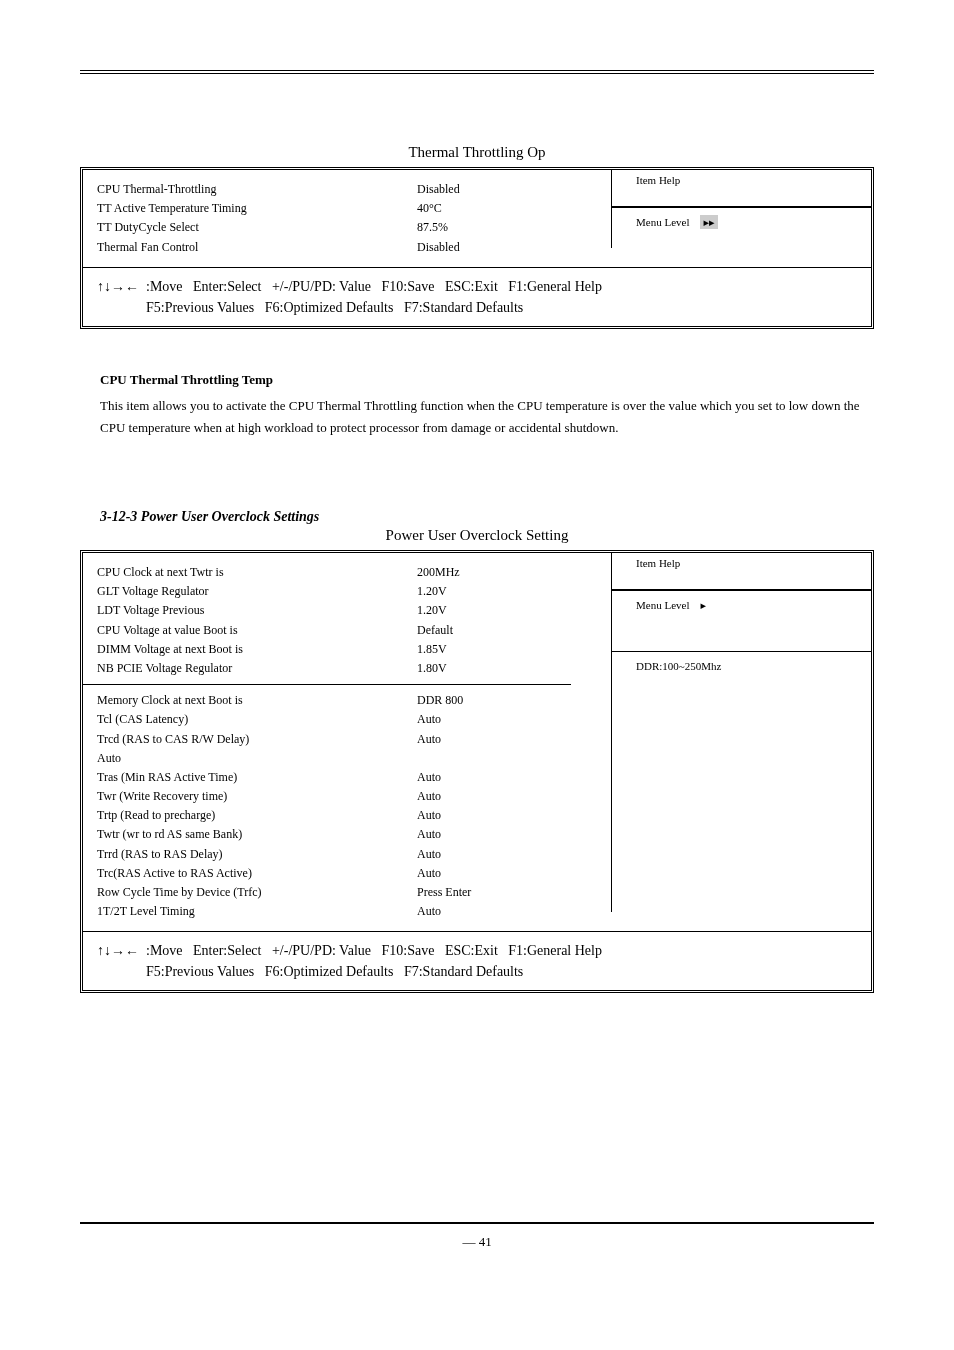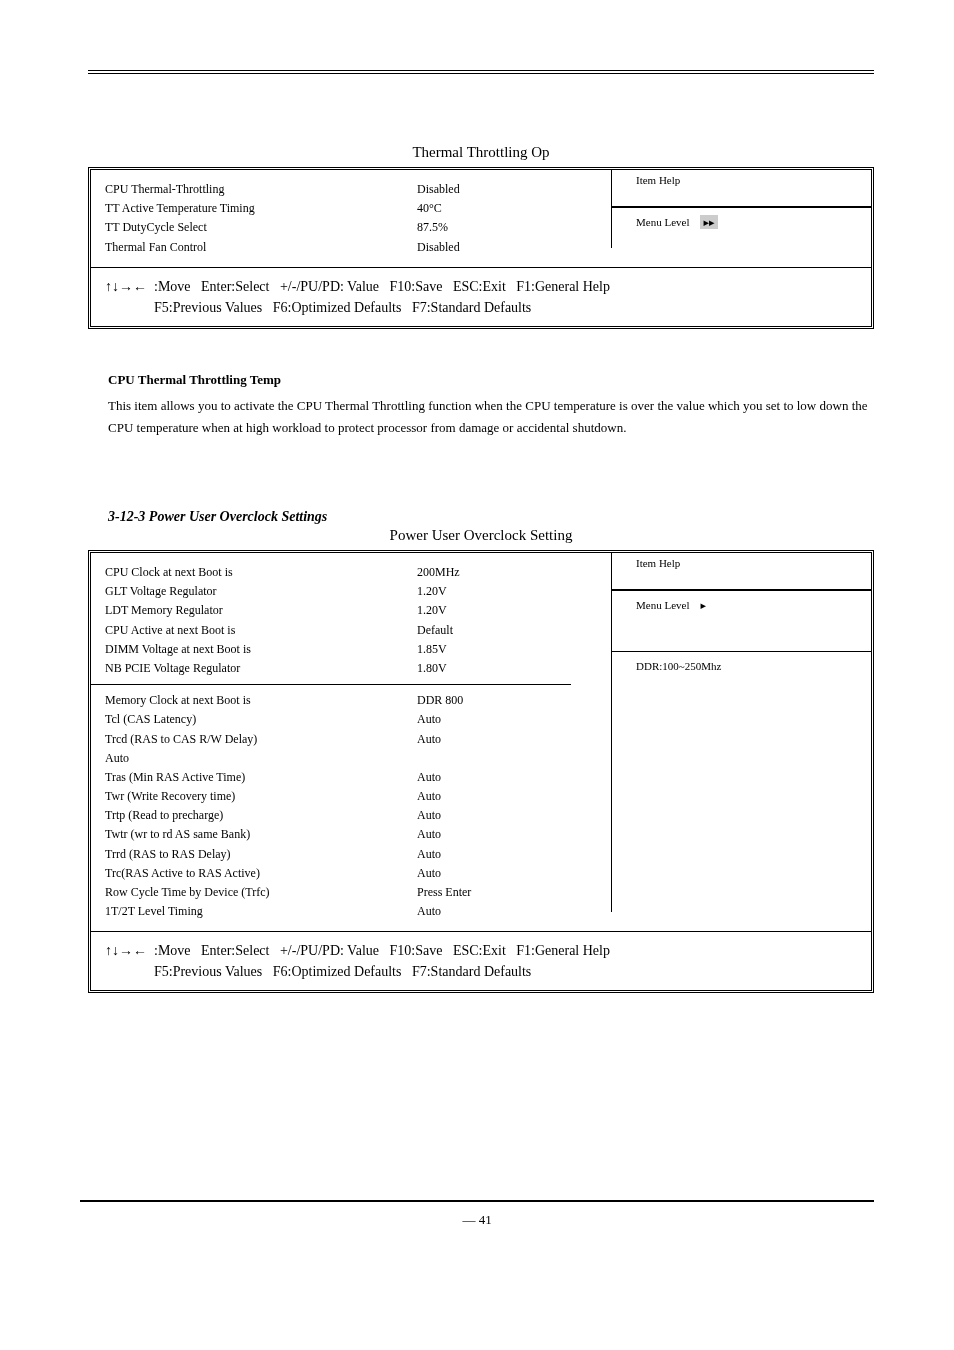--- a/index.html
+++ b/index.html
@@ -7,21 +7,20 @@
       font-family: "Times New Roman", serif;
       font-size: 13px;
       width: 954px;
       height: 1350px;
       background: #fff;
       color: #000;
       position: relative;
     }
     .page-margin {
       padding: 70px 80px 30px 80px;
-      margin-left: 8px;
     }
     .page-hr-top {
       border-top: 4px double #000;
       margin-bottom: 70px;
     }
     .section-title {
       text-align: center;
       font-size: 15px;
       margin-bottom: 6px;
     }
@@ -85,21 +84,21 @@
       margin-bottom: 4px;
     }
     .subhead {
       font-weight: bold;
       font-style: italic;
       margin: 30px 0 2px 20px;
       font-size: 14px;
     }
     .page-footer {
       position: absolute;
-      bottom: 122px;
+      bottom: 100px;
       left: 80px;
       right: 80px;
     }
     .page-footer-line {
       border-top: 2px solid #000;
       margin-bottom: 10px;
     }
     .page-num {
       text-align: center;
       font-size: 13px;
@@ -168,33 +167,33 @@
   </div>
 
   <div class="subhead">3-12-3 Power User Overclock Settings</div>
 
   <div class="section-title">Power User Overclock Setting</div>
   <div class="bios-box">
     <div class="bios-row">
       <div class="bios-left">
         <div id="oc-rows-a">
             <div class="opt-row">
-              <span class="opt-label">CPU Clock at next Boot is</span>
+              <span class="opt-label">CPU Clock at next Twtr is</span>
               <span class="opt-val">200MHz</span>
             </div>
             <div class="opt-row">
               <span class="opt-label">GLT Voltage Regulator</span>
               <span class="opt-val">1.20V</span>
             </div>
             <div class="opt-row">
-              <span class="opt-label">LDT Memory Regulator</span>
+              <span class="opt-label">LDT Voltage Previous</span>
               <span class="opt-val">1.20V</span>
             </div>
             <div class="opt-row">
-              <span class="opt-label">CPU Active at next Boot is</span>
+              <span class="opt-label">CPU Voltage at value Boot is</span>
               <span class="opt-val">Default</span>
             </div>
             <div class="opt-row">
               <span class="opt-label">DIMM Voltage at next Boot is</span>
               <span class="opt-val">1.85V</span>
             </div>
             <div class="opt-row">
               <span class="opt-label">NB PCIE Voltage Regulator</span>
               <span class="opt-val">1.80V</span>
             </div>

